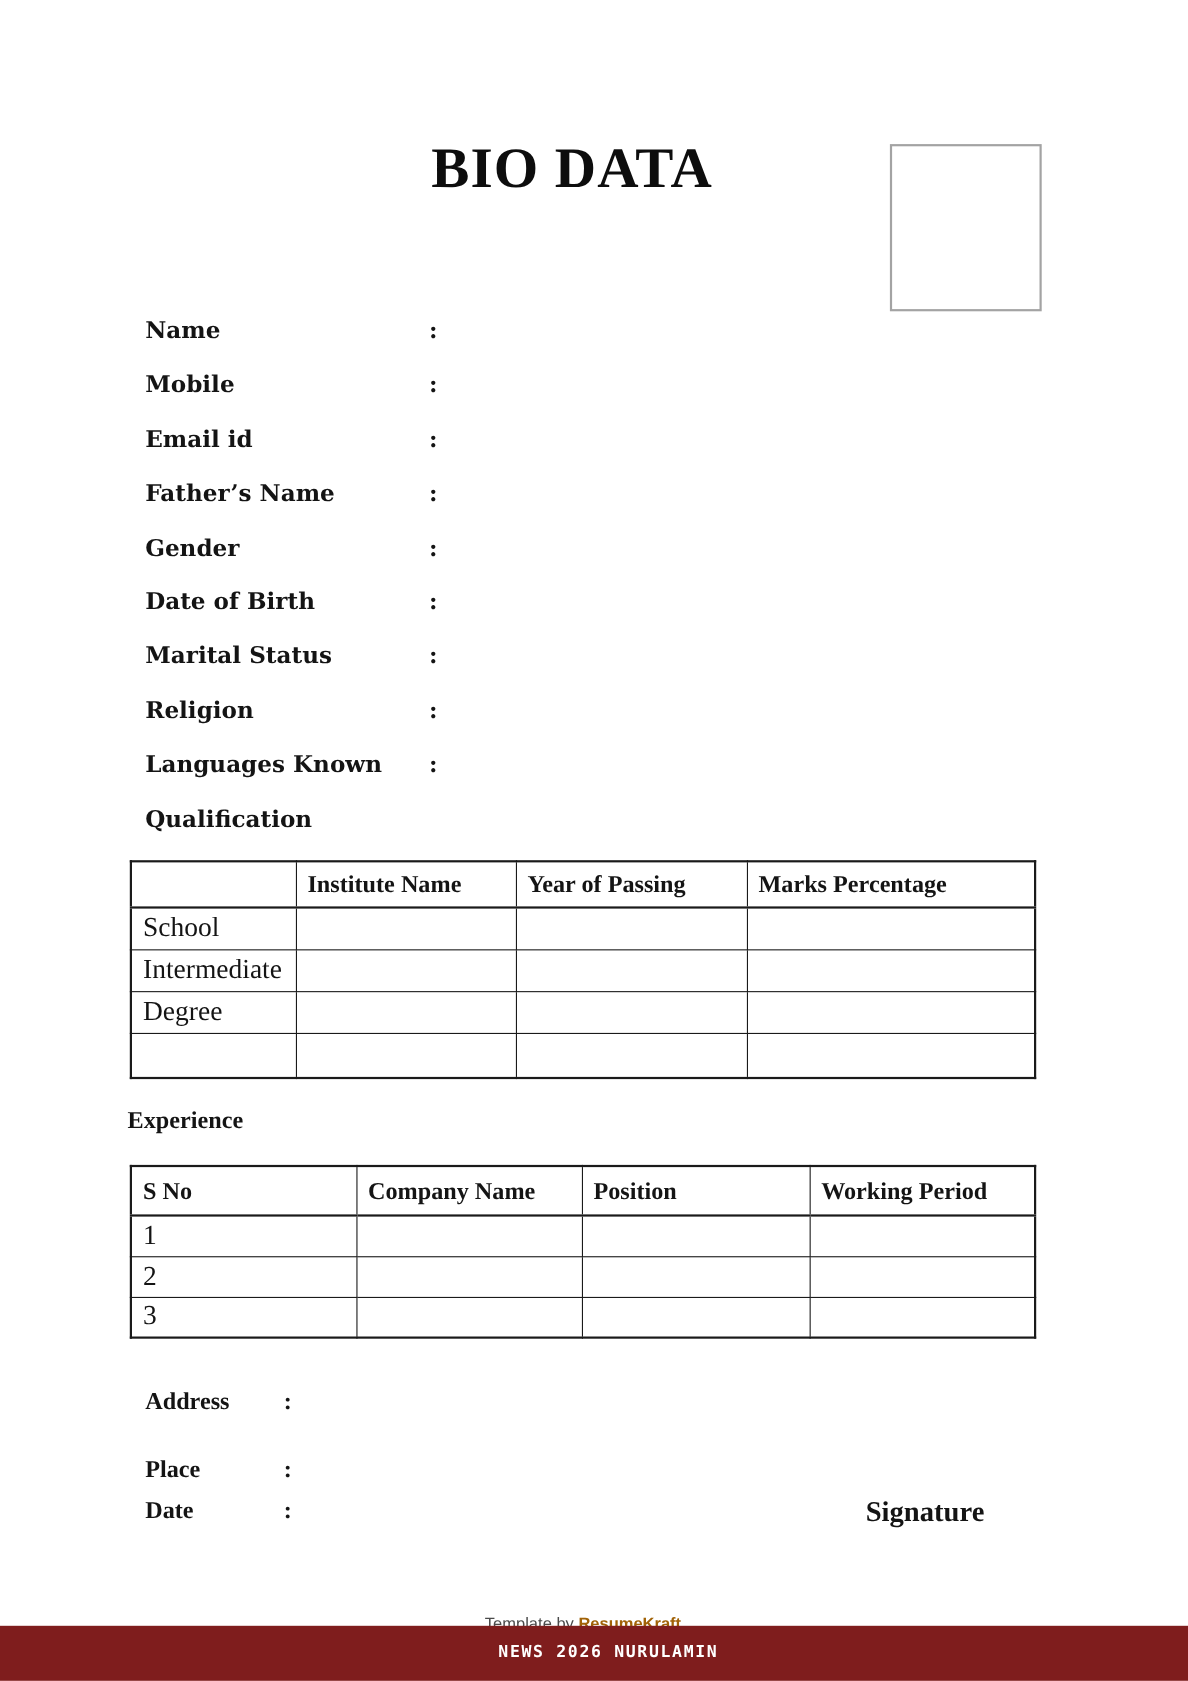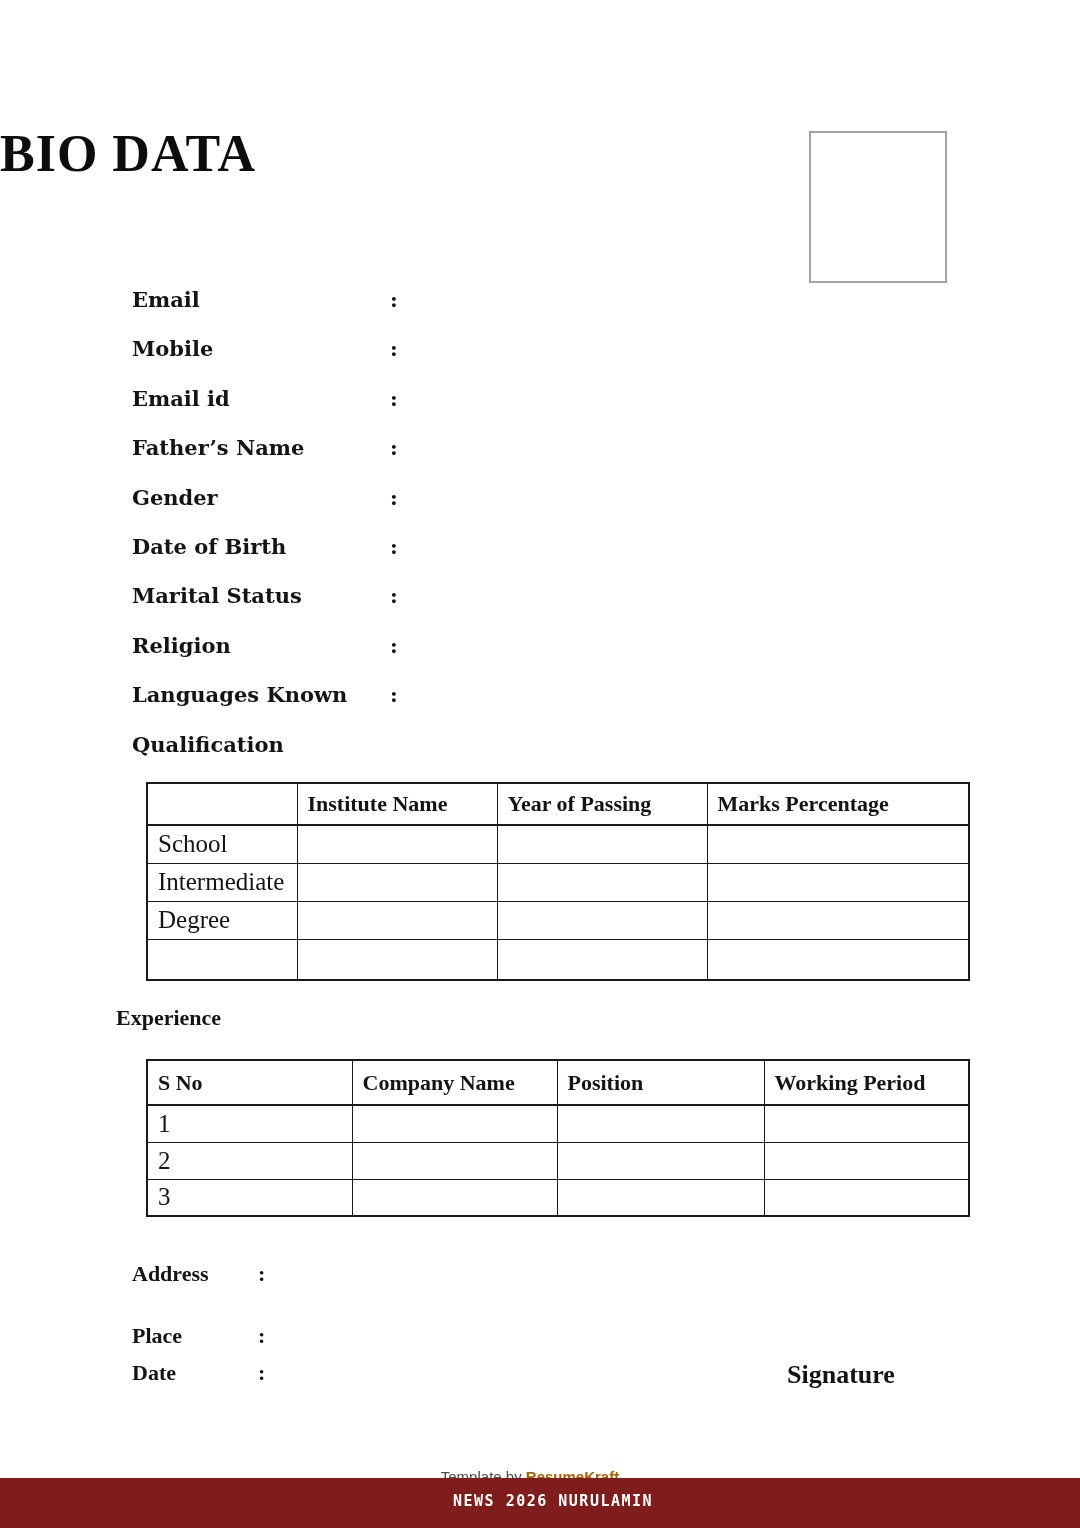--- a/index.html
+++ b/index.html
@@ -4,21 +4,21 @@
 <style>
   html,body{margin:0;padding:0;}
   body{
     width:1080px;height:1528px;position:relative;background:#ffffff;
     font-family:"Liberation Serif",serif;color:#141414;overflow:hidden;
   }
   .abs{position:absolute;}
 
   
   .title{
-    left:0;top:124px;width:1040px;
+    left:0;top:124px;width:1040px;text-align:center;
     font-family:"Liberation Serif",serif;font-weight:bold;font-size:52px;
     letter-spacing:1px;color:#0d0d0d;
   }
 
   
   .photo-box{
     left:809px;top:131px;width:134px;height:148px;
     background:#ffffff;border:2px solid #a3a3a3;
   }
 
@@ -28,21 +28,21 @@
   }
   .field-row .lbl{position:absolute;left:132px;white-space:nowrap;}
   .field-row .colon{position:absolute;left:390px;font-family:"DejaVu Serif",serif;font-weight:bold;font-size:21px;}
 
   .section-heading{
     font-family:"DejaVu Serif",serif;font-weight:bold;font-size:21px;color:#141414;
   }
   .section-heading.condensed{font-family:"Liberation Serif",serif;font-size:22px;}
 
   
-  table.grid{border-collapse:collapse;table-layout:fixed;background:#ffffff;margin-left:28px;}
+  table.grid{border-collapse:collapse;table-layout:fixed;background:#ffffff;}
   table.grid{border:2px solid #1a1a1a;}
   table.grid th,table.grid td{
     border:1.5px solid #1a1a1a;padding:0 10px;text-align:left;vertical-align:middle;
     font-family:"Liberation Serif",serif;font-size:25px;color:#141414;
     overflow:hidden;white-space:nowrap;
   }
   table.grid th{font-weight:bold;font-size:22px;}
   table.grid tr.hdr th{border-bottom:2px solid #1a1a1a;}
   td.rowlabel{font-weight:normal;}
 
@@ -79,21 +79,21 @@
   }
 </style>
 </head>
 <body>
 
 <div class="abs title">BIO DATA</div>
 
 <div class="abs photo-box"></div>
 
 <div class="field-row">
-  <span class="lbl field-label abs" style="top:287px">Email</span>
+  <span class="lbl field-label abs" style="top:287px">Name</span>
   <span class="colon abs" style="top:287px">:</span>
 </div>
 <div class="field-row">
   <span class="lbl field-label abs" style="top:336px">Mobile</span>
   <span class="colon abs" style="top:336px">:</span>
 </div>
 <div class="field-row">
   <span class="lbl field-label abs" style="top:386px">Email id</span>
   <span class="colon abs" style="top:386px">:</span>
 </div>

